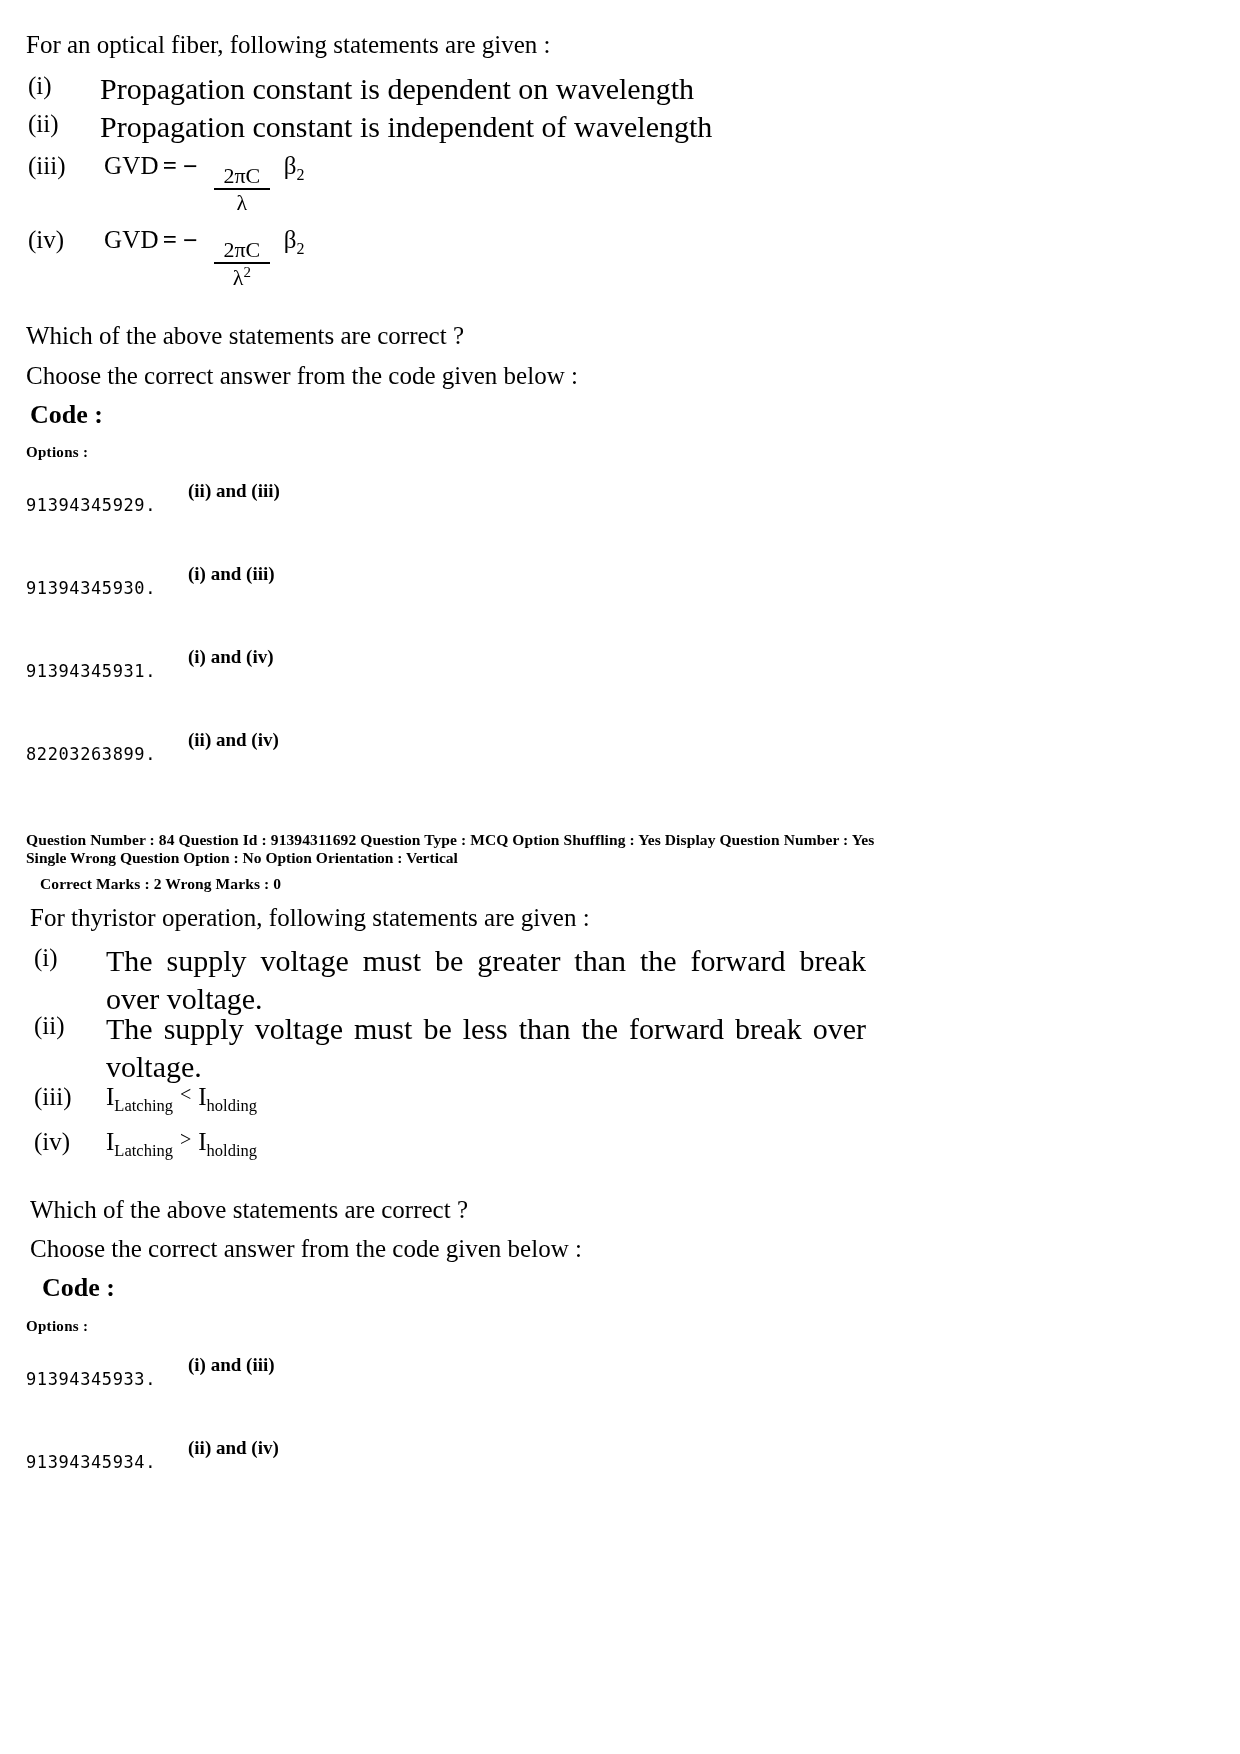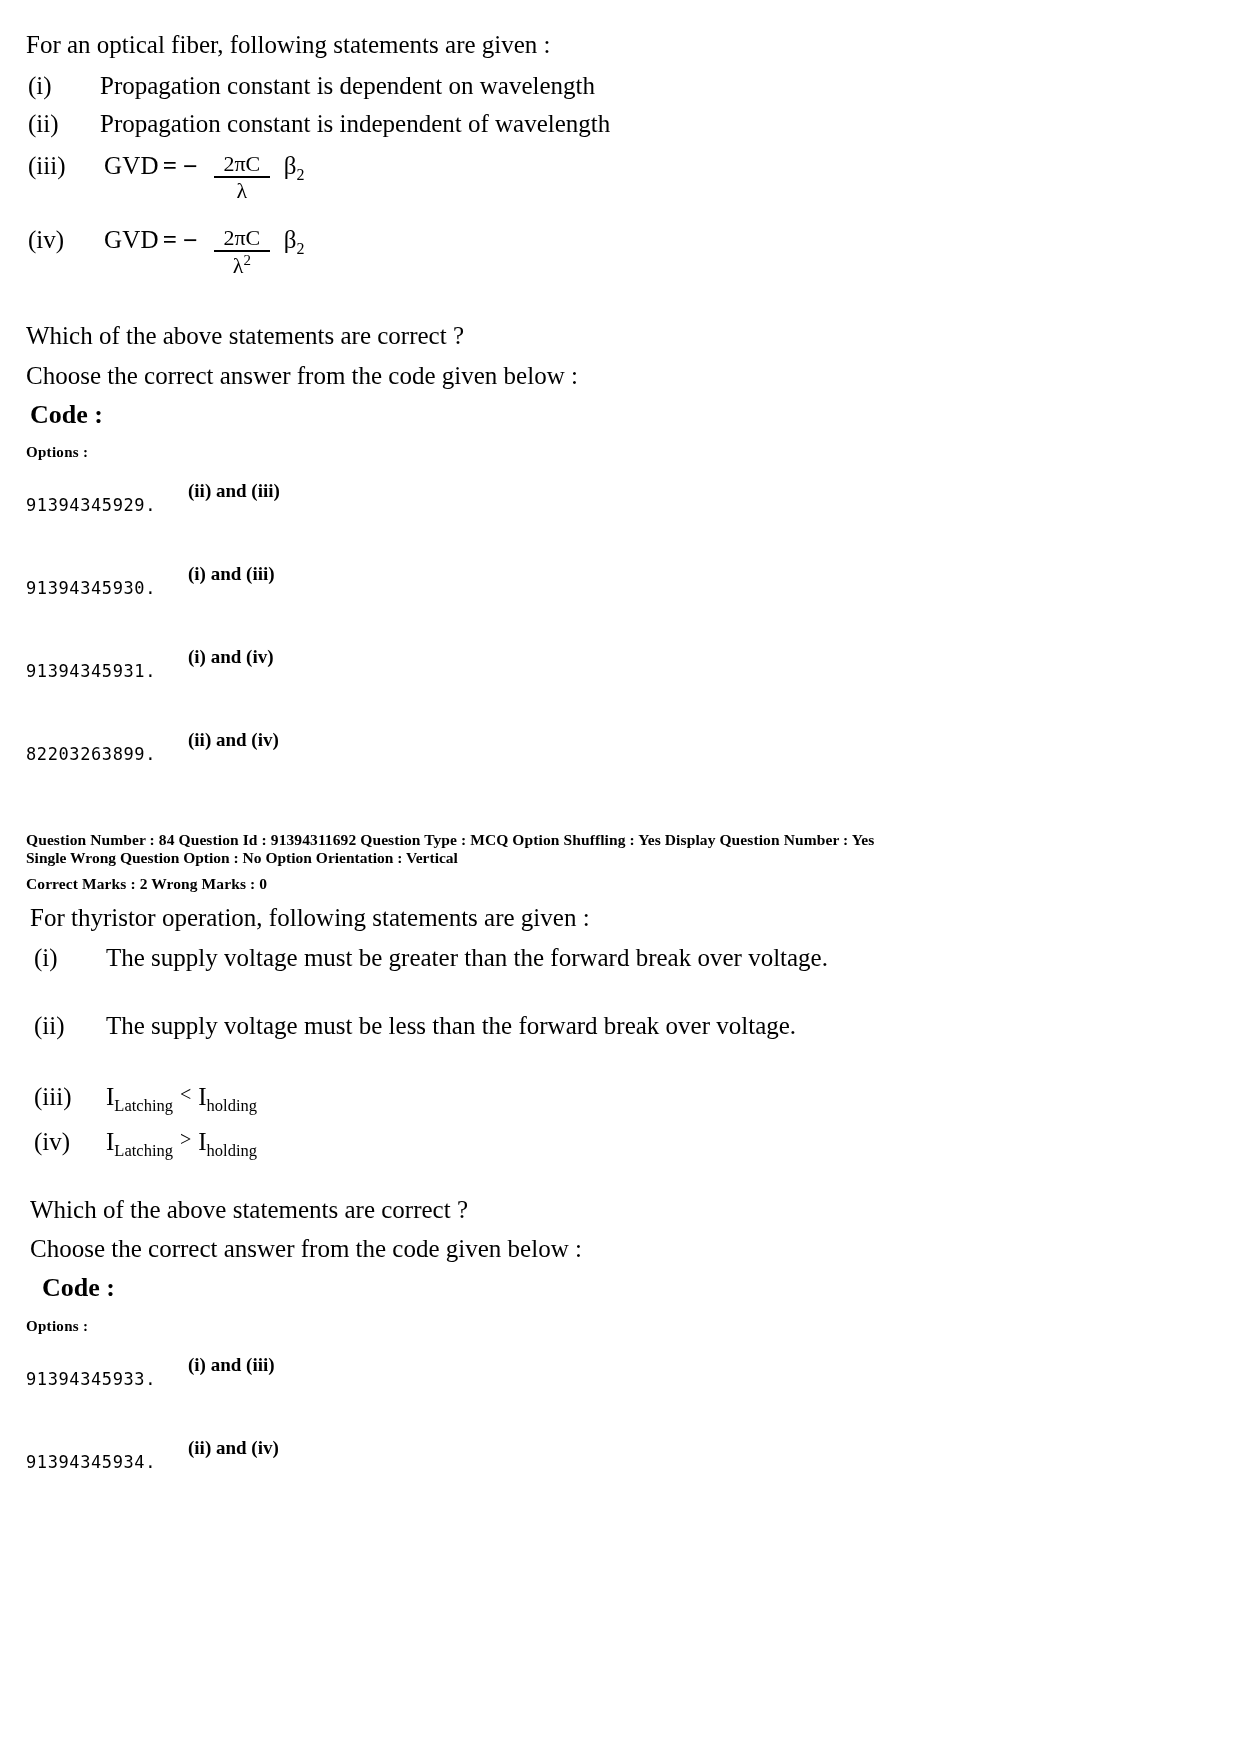--- a/index.html
+++ b/index.html
@@ -35,21 +35,21 @@
     display: flex;
     font-size: 25px;
     line-height: 1.25;
   }
   .stmt-label {
     width: 72px;
     flex: 0 0 72px;
     font-size: 25px;
   }
   .stmt-text {
-    font-size: 25px;
+    font-size: 30px;
   }
   .stmt-text.justify {
     text-align: justify;
     text-align-last: left;
     width: 760px;
   }
 
   
   .formula-row {
     position: absolute;
@@ -70,21 +70,21 @@
   .minus {
     font-weight: bold;
     font-size: 26px;
     margin-right: 8px;
   }
   .frac {
     display: inline-flex;
     flex-direction: column;
     align-items: center;
     vertical-align: middle;
-    margin: 0 8px;
+    margin: 12px 8px;
     line-height: 1.05;
   }
   .frac .num {
     font-size: 22px;
     padding: 0 3px 1px 3px;
   }
   .frac .bar {
     display: block;
     width: 100%;
     min-width: 56px;
@@ -222,21 +222,21 @@
 
   <div class="opt-row">
     <span class="opt-id" style="left:26px; top:744px;">82203263899.</span>
     <span class="opt-text" style="left:188px; top:729px;">(ii) and (iv)</span>
   </div>
 
   <div class="meta" style="left:26px; top:830px;">Question Number : 84  Question Id : 91394311692  Question Type : MCQ  Option Shuffling : Yes  Display Question Number : Yes</div>
 
   <div class="meta-line2" style="left:26px; top:849px;">Single Wrong Question Option : No  Option Orientation : Vertical</div>
 
-  <div class="marks" style="left:26px; top:875px;">Correct Marks : 2  Wrong Marks : 0</div>
+  <div class="marks" style="left:40px; top:875px;">Correct Marks : 2  Wrong Marks : 0</div>
 
   <div class="q-intro" style="left:30px; top:905px;">For thyristor operation, following statements are given :</div>
 
   <div class="stmt-row" style="left:34px; top:942px;">
     <span class="stmt-label">(i)</span>
     <span class="stmt-text justify">The supply voltage must be greater than the forward break over voltage.</span>
   </div>
 
   <div class="stmt-row" style="left:34px; top:1010px;">
     <span class="stmt-label">(ii)</span>

